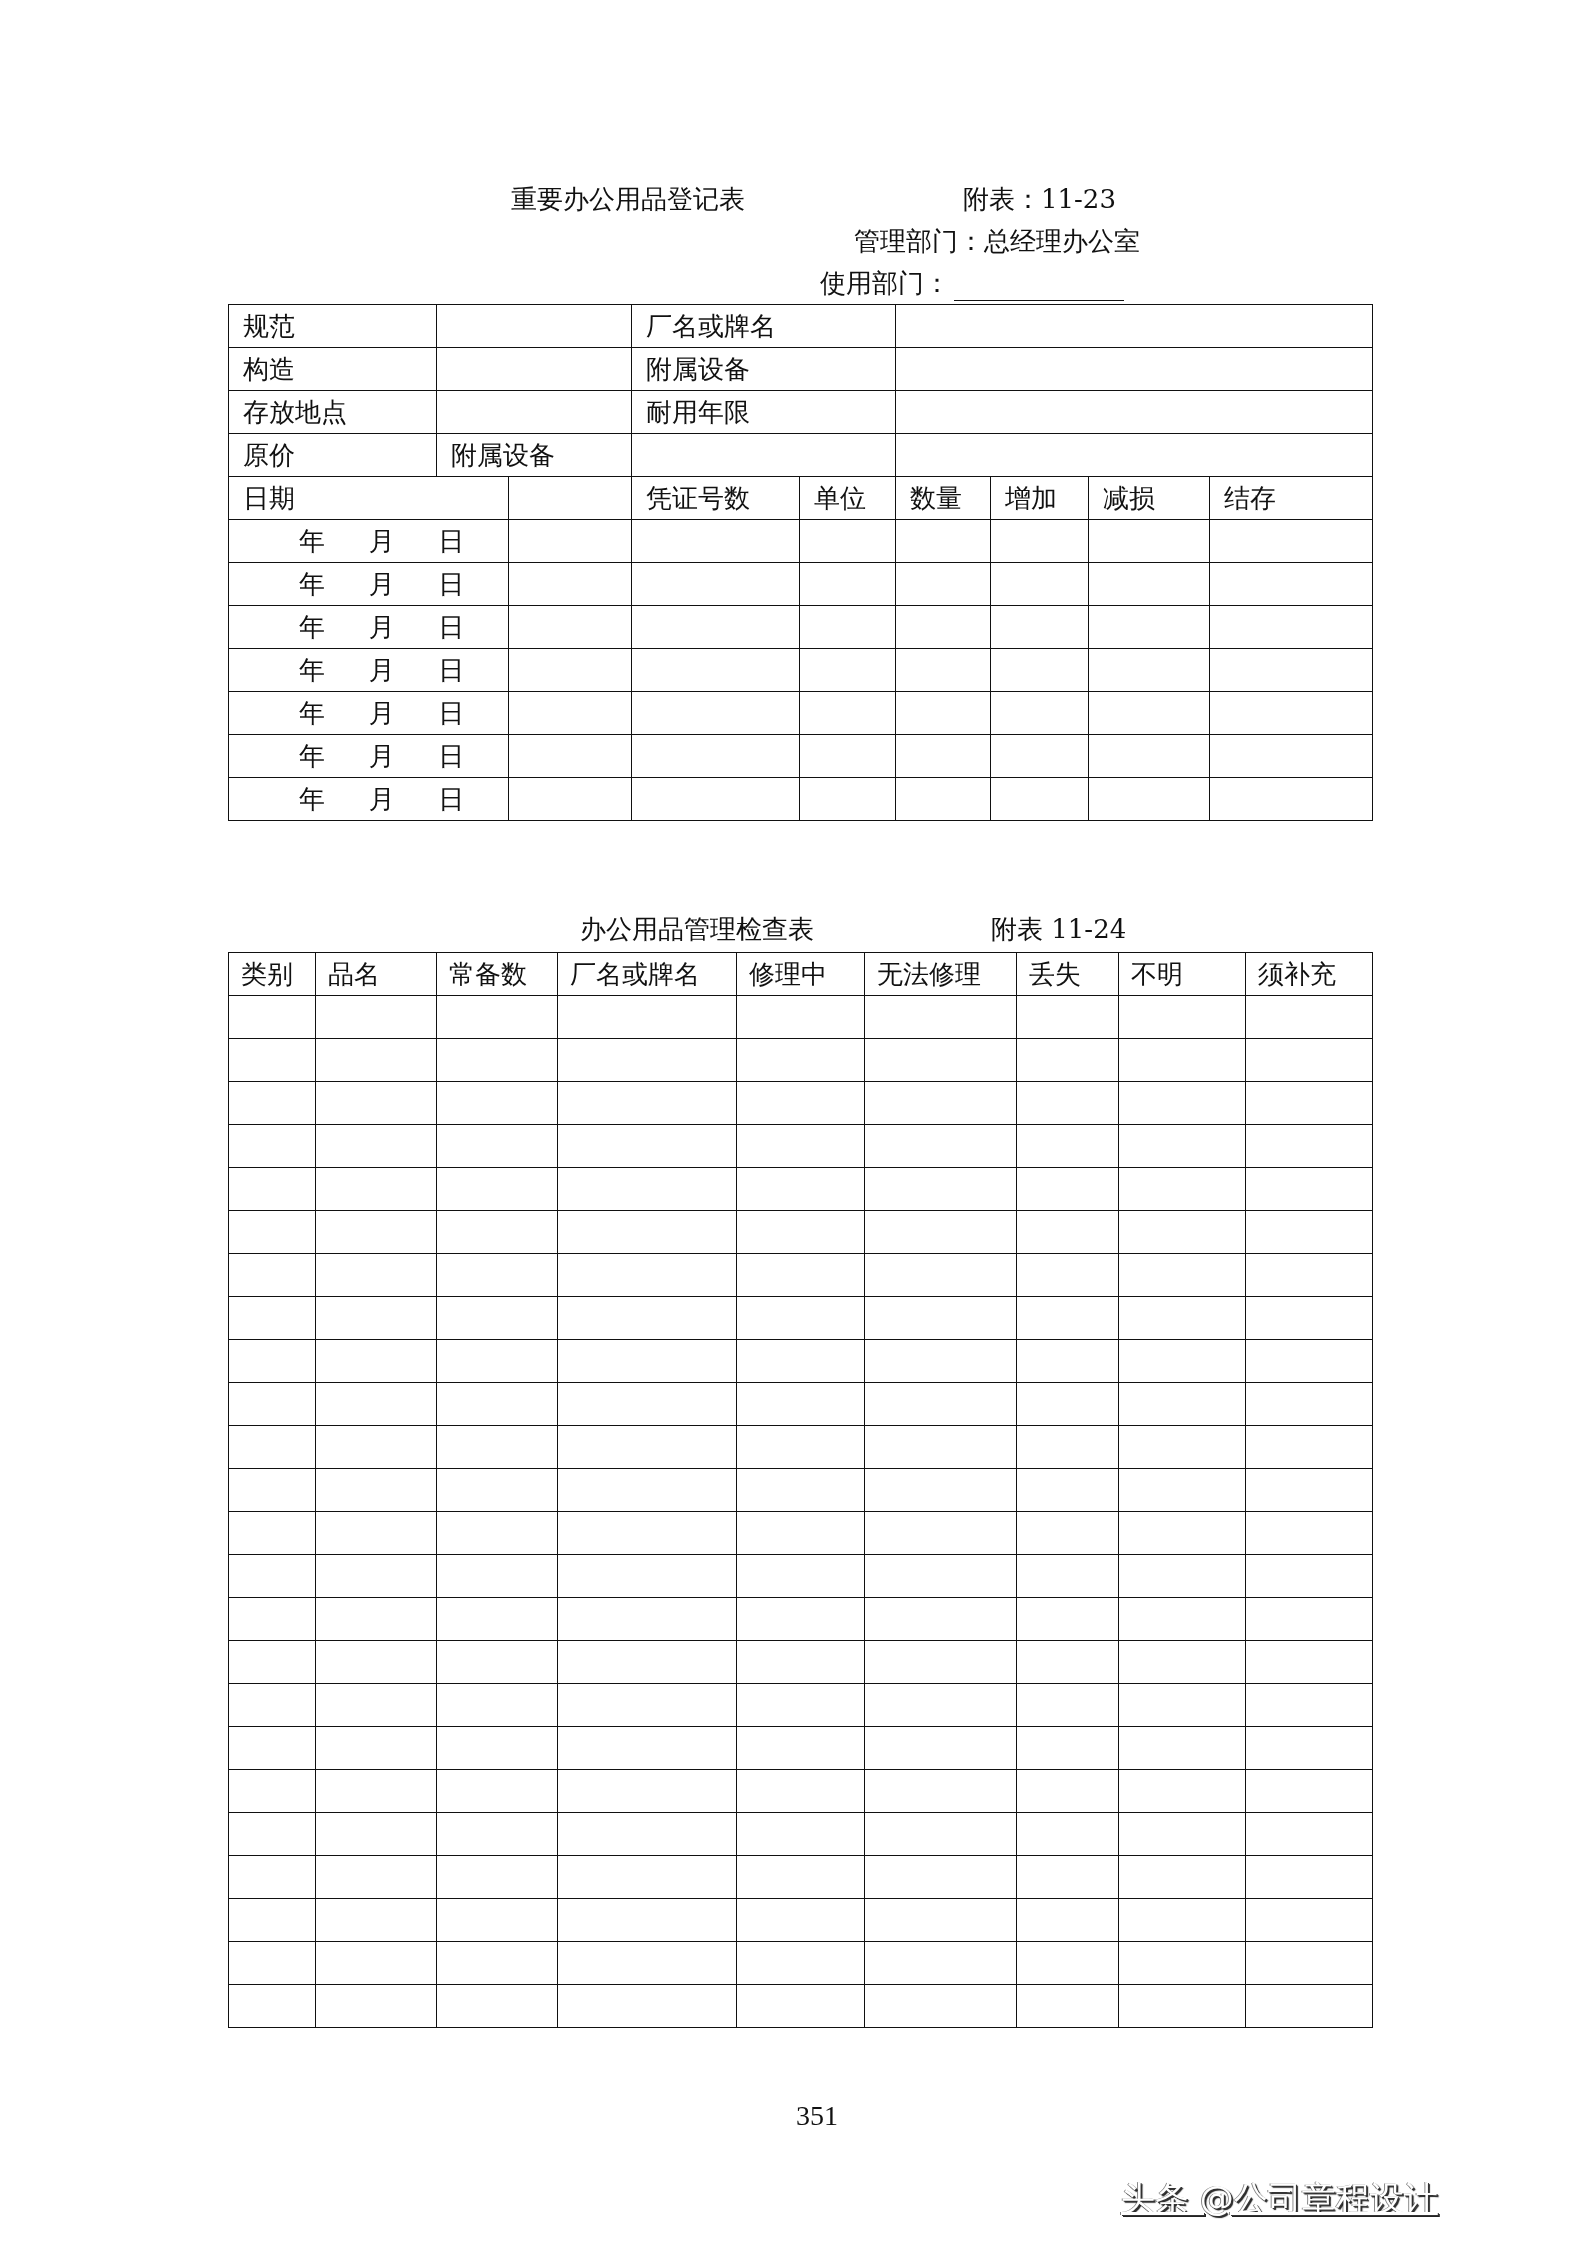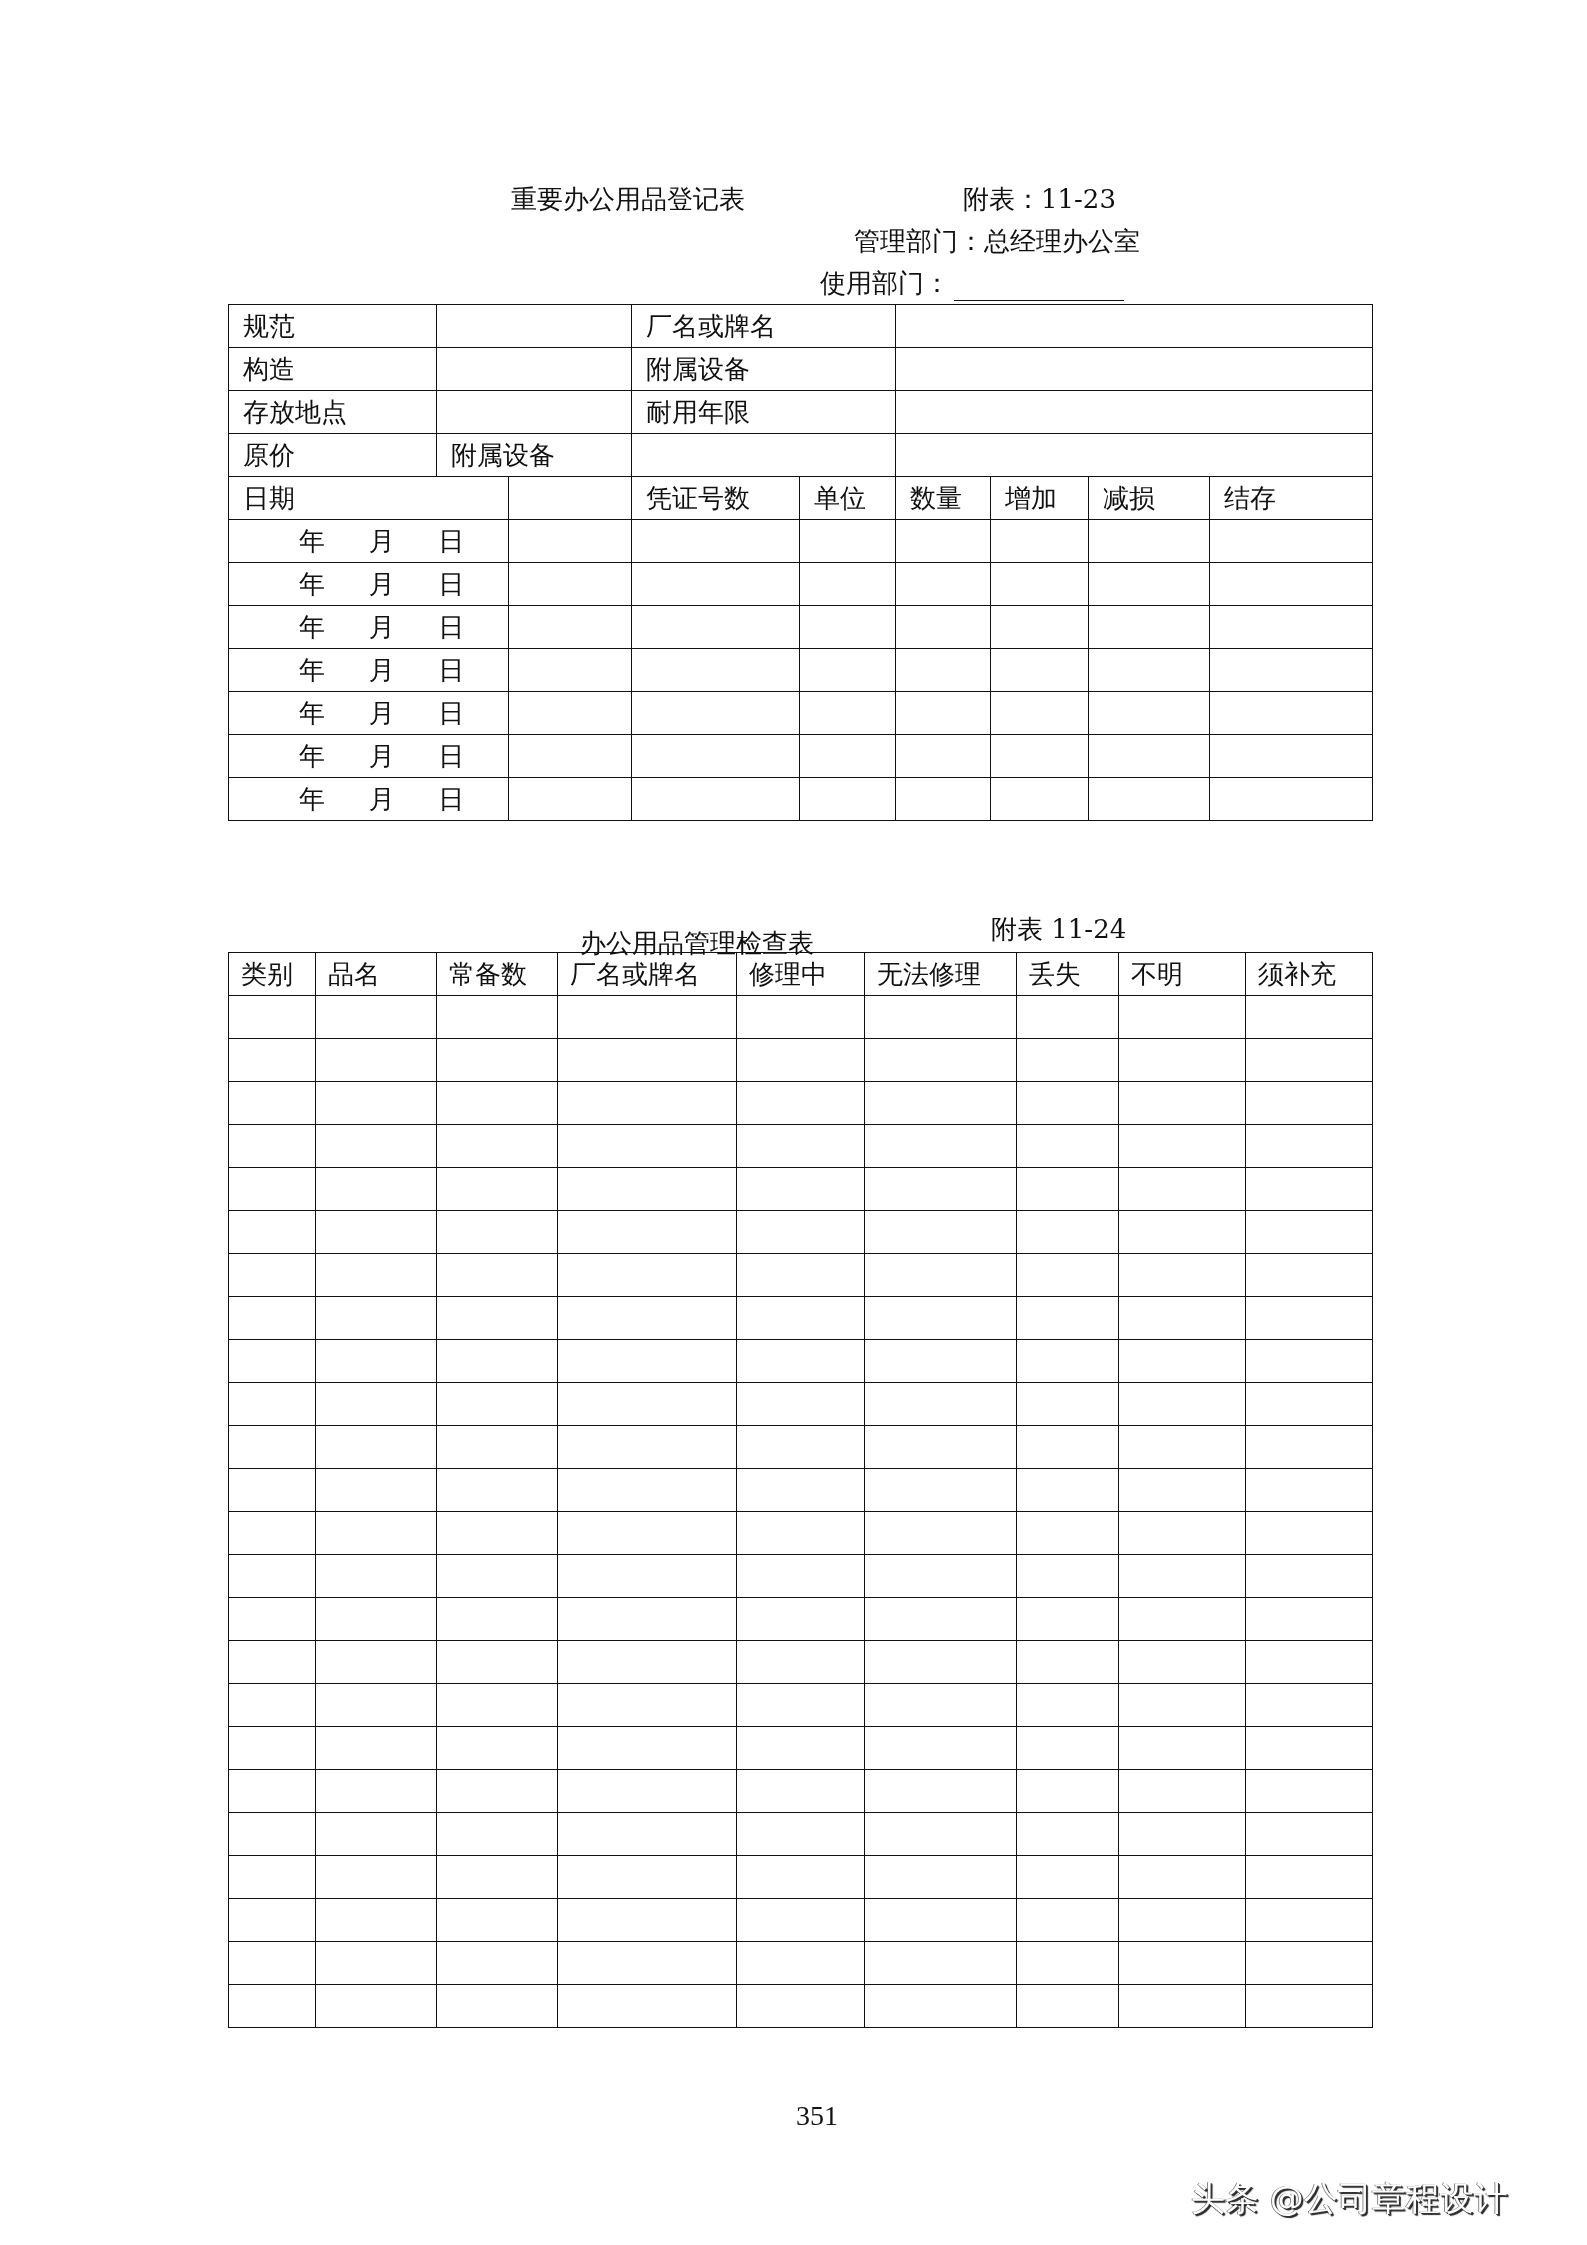--- a/index.html
+++ b/index.html
@@ -186,21 +186,21 @@
         <td></td>
         <td></td>
         <td></td>
         <td></td>
         <td></td>
         <td></td>
       </tr>
     </tbody>
 </table>
 
-<div class="abs title" style="left:580px; top:912px;margin-top:14px;">办公用品管理检查表</div>
+<div class="abs title" style="left:580px; top:912px;">办公用品管理检查表</div>
 <div class="abs title" style="left:991px; top:912px;">附表 11-24</div>
 
 <table id="t2" style="left:228px; top:952px; width:1144px;">
   <colgroup>
     <col style="width:87px">
       <col style="width:121px">
       <col style="width:121px">
     <col style="width:179px">
       <col style="width:128px">
       <col style="width:152px">
@@ -481,13 +481,13 @@
         <td></td>
         <td></td>
         <td></td>
         <td></td>
         <td></td>
       </tr>
     </tbody>
 </table>
 
 <div class="abs pagenum" style="left:780px; top:2100px;">351</div>
-<div class="abs watermark" style="left:1191px; top:2176px;">头条 @公司章程设计</div>
+<div class="abs watermark" style="left:1121px; top:2176px;text-decoration:underline;">头条 @公司章程设计</div>
 
 </body></html>

